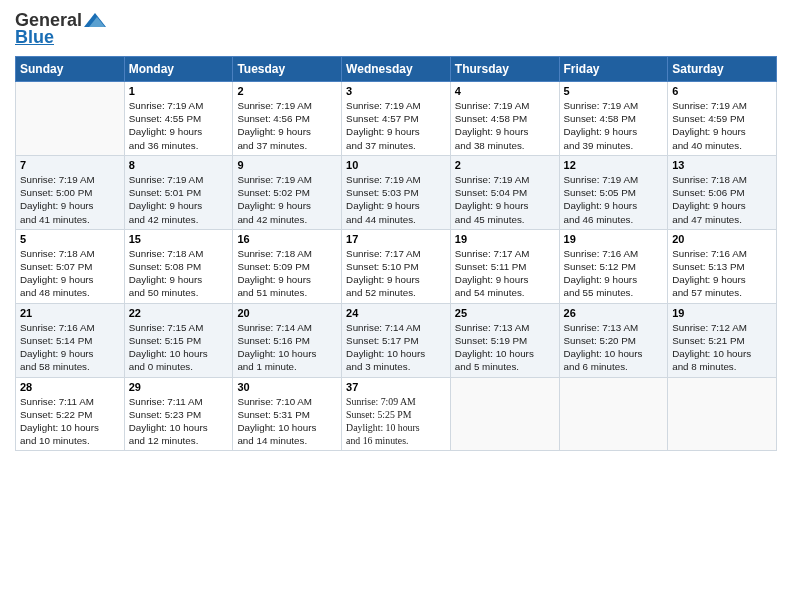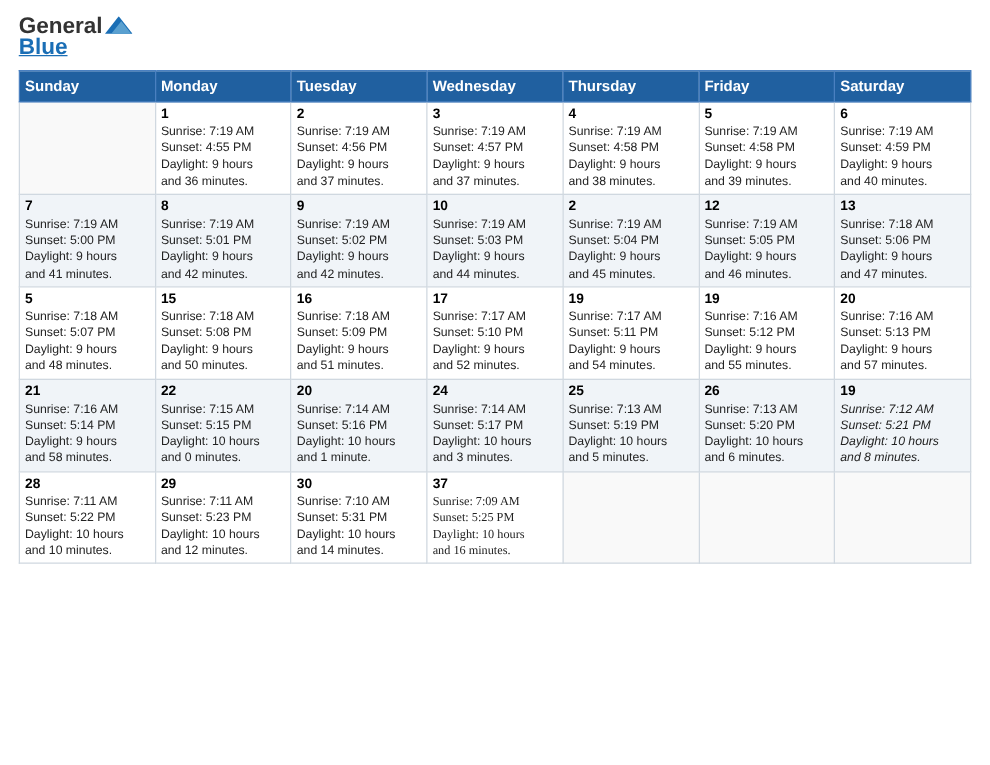--- a/index.html
+++ b/index.html
@@ -307,21 +307,21 @@
           </td>
           <td>
             <span class="day-number">26</span>
             <div class="day-info" style="white-space: pre-line;">Sunrise: 7:13 AM
 Sunset: 5:20 PM
 Daylight: 10 hours
 and 6 minutes.</div>
           </td>
           <td>
             <span class="day-number">19</span>
-            <div class="day-info" style="white-space: pre-line; font-style: italic;">Sunrise: 7:12 AM
+            <div class="day-info" style="white-space: pre-line;">Sunrise: 7:12 AM
 Sunset: 5:21 PM
 Daylight: 10 hours
 and 8 minutes.</div>
           </td>
         </tr>
         <tr>
           <td>
             <span class="day-number">28</span>
             <div class="day-info" style="white-space: pre-line;">Sunrise: 7:11 AM
 Sunset: 5:22 PM

